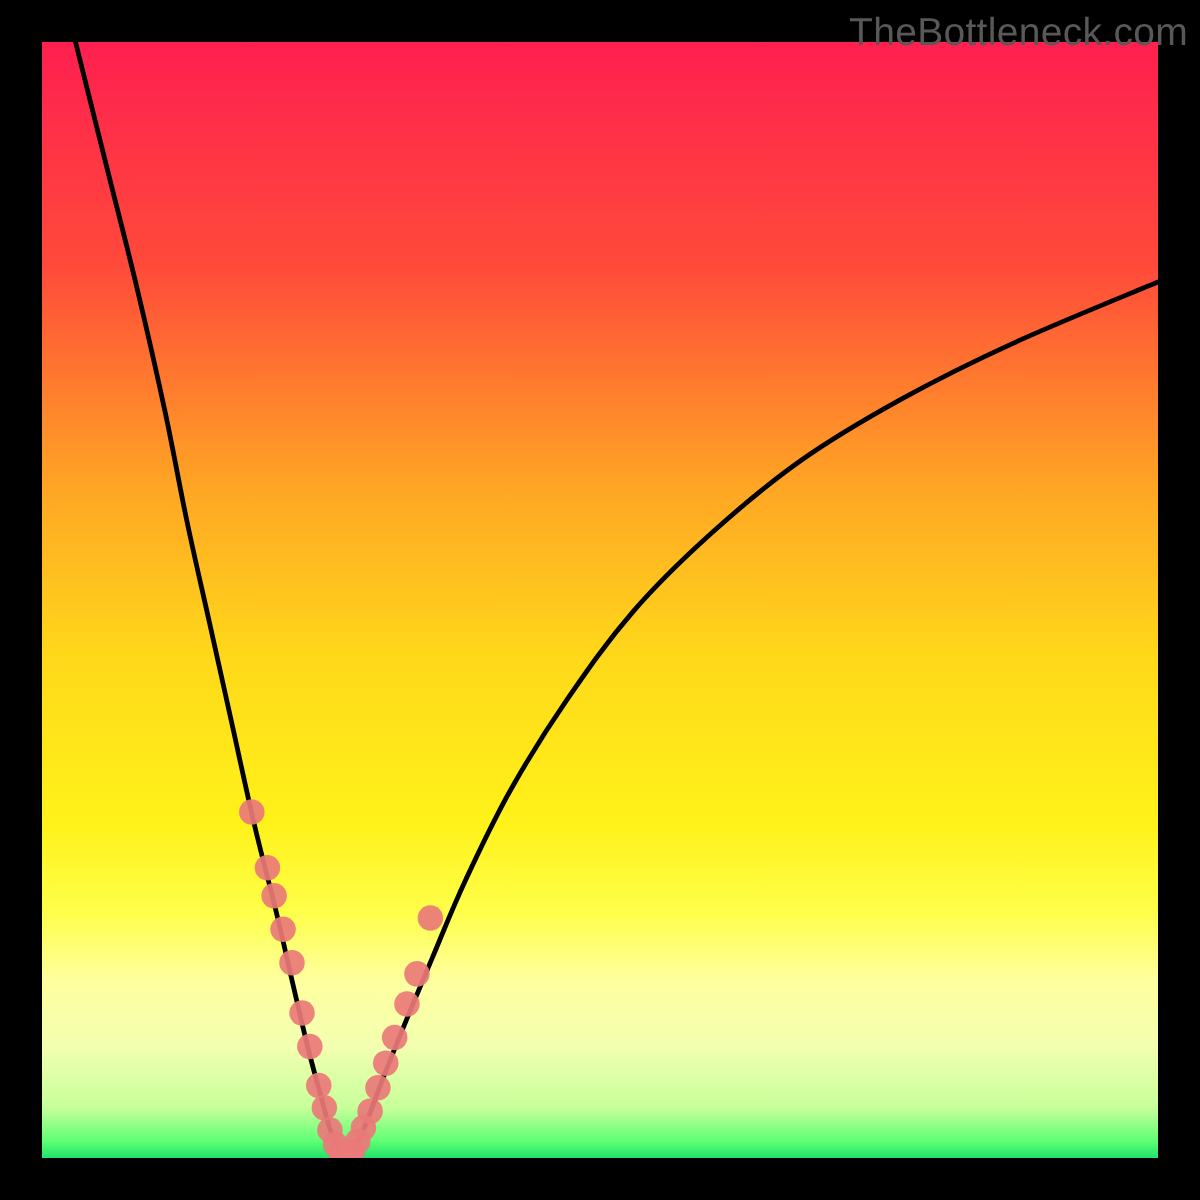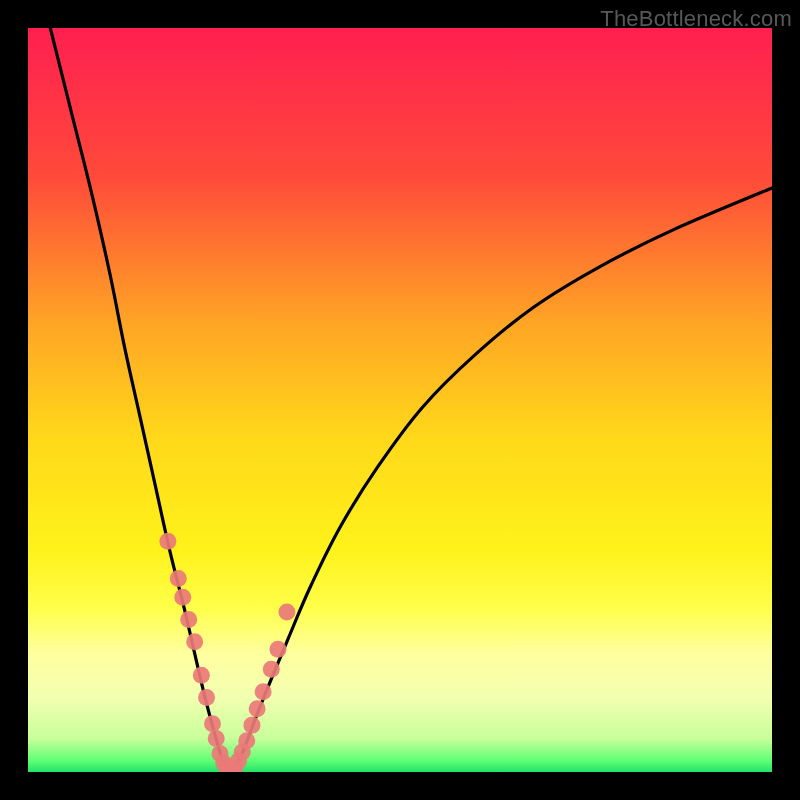--- a/index.html
+++ b/index.html
@@ -16,21 +16,21 @@
     top: 28px;
     width: 744px;
     height: 744px;
     overflow: hidden;
   }
   .watermark {
     position: absolute;
     top: 6px;
     right: 8px;
     font-family: Arial, Helvetica, sans-serif;
-    font-size: 22px;
+    font-size: 26px;
     color: #585858;
     letter-spacing: 0.2px;
   }
   svg { display: block; }
 </style>
 </head>
 <body>
 
 <div class="frame">
   <div class="plot-area">

